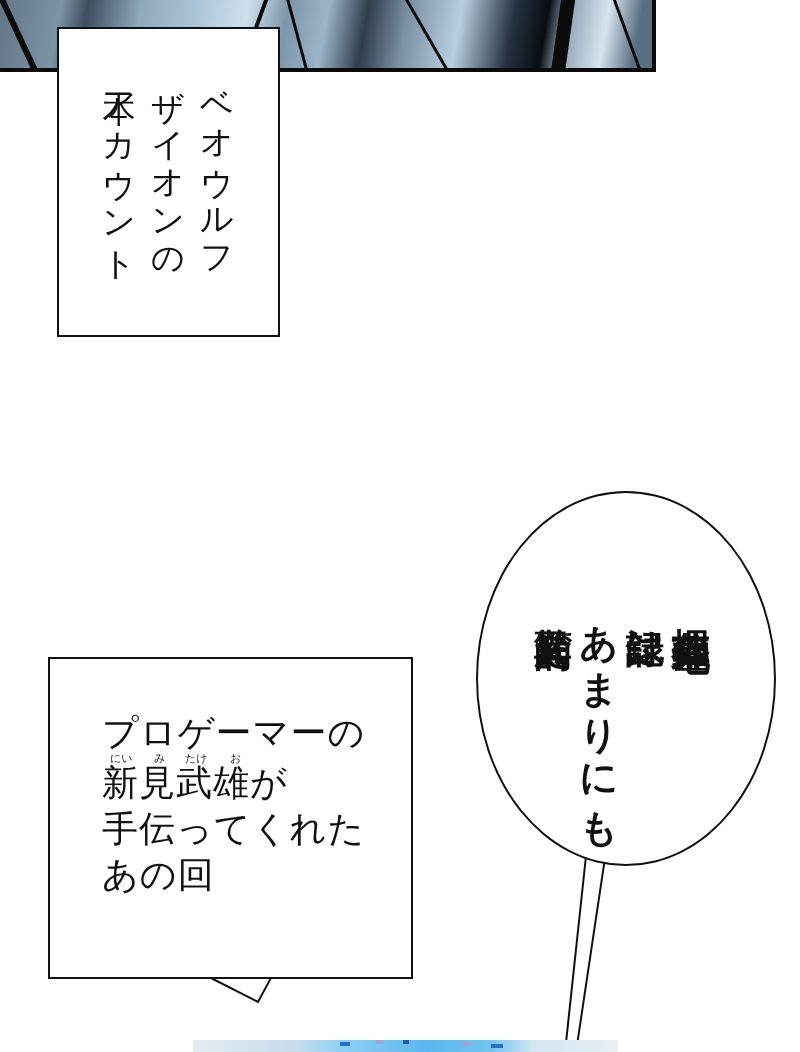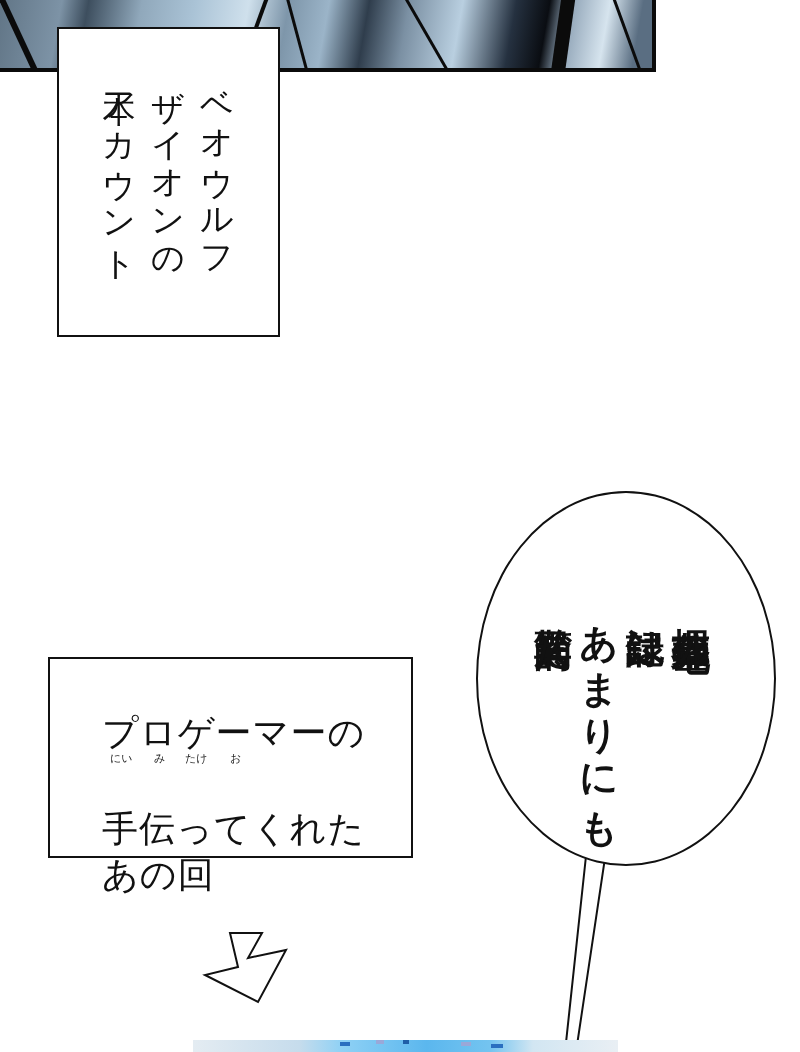--- a/index.html
+++ b/index.html
@@ -6,21 +6,21 @@
   body { width:800px; height:1052px; background:#ffffff; position:relative; overflow:hidden;
          font-family:"DejaVu Sans", "Liberation Sans", sans-serif; color:#111; }
   .panel-top { position:absolute; left:-4px; top:-4px; width:656px; height:72px;
                border:4px solid #0b0b0b; border-top:none; border-left:none;
                background: linear-gradient(100deg,#5f7384 0%,#7d93a6 10%,#3d4e5e 14%,#90a8bb 22%,#aac3d6 30%,#cfe0ec 38%,#7e96aa 44%,#9bb4c8 50%,#2f3d4c 56%,#7b90a3 62%,#b9cfe0 70%,#253140 78%,#0a0d12 83%,#8fa3b6 86%,#d6e4ee 92%,#5a6e82 97%);
                overflow:hidden; }
   .panel-top .stroke { position:absolute; top:-20px; width:6px; height:120px; background:#0b0b0b; }
   .caption { position:absolute; background:#fff; border:2px solid #111; box-sizing:border-box; }
   .cap1 { left:57px; top:27px; width:223px; height:310px; }
   .vcol { position:absolute; writing-mode:vertical-rl; font-size:33px; line-height:1; letter-spacing:2px; }
-  .cap2 { left:48px; top:657px; width:365px; height:201px;padding-left:17px; }
+  .cap2 { left:48px; top:657px; width:365px; height:322px;padding-left:17px; }
   .hline { position:absolute; left:52px; font-size:36px; white-space:nowrap; letter-spacing:1px; }
   .ruby { position:absolute; font-size:11px; color:#222; }
   .bubble { position:absolute; left:476px; top:491px; width:300px; height:375px; border:2px solid #111;
             border-radius:50%; background:#fff; box-sizing:border-box; }
   .bcol { position:absolute; writing-mode:vertical-rl; font-size:38px; font-weight:bold; line-height:1; letter-spacing:3px; }
   svg.abs { position:absolute; left:0; top:0; }
   .bottom-strip { position:absolute; left:193px; top:1040px; width:425px; height:12px;
                   background:linear-gradient(90deg,#e4ecf2 0%,#c6dcec 25%,#8fd1f5 35%,#5bb7ee 55%,#74c4f0 70%,#d2e6f2 80%,#e9eff4 100%); }
   .chip { position:absolute; height:4px; }
 </style>
@@ -44,20 +44,21 @@
 
 <svg class="abs" width="800" height="1052">
   <polygon points="230,933 262,933 248,958 286,950 258,1002 205,975 238,967" fill="#fff" stroke="#111" stroke-width="2" stroke-linejoin="miter"></polygon>
 </svg>
 <div class="caption cap2">
   <div class="hline" style="top:50px;">プロゲーマーの</div>
   <div class="ruby" style="left:60px;top:92px;">にい</div>
   <div class="ruby" style="left:104px;top:92px;">み</div>
   <div class="ruby" style="left:135px;top:92px;text-align:center;">たけ</div>
   <div class="ruby" style="left:180px;top:92px;">お</div>
+  <div class="hline" style="top:100px;">新見武雄が</div>
   <div class="hline" style="top:146px;">手伝ってくれた</div>
   <div class="hline" style="top:192px;text-align:right;">あの回</div>
 </div>
 
 <svg class="abs" width="800" height="1052">
   <polygon points="586,856 605,858 576,1052 565,1052" fill="#fff" stroke="#111" stroke-width="2"></polygon>
 </svg>
 
 <div class="bottom-strip">
   <div class="chip" style="left:147px;top:2px;width:10px;background:#2a6fc0;"></div>

